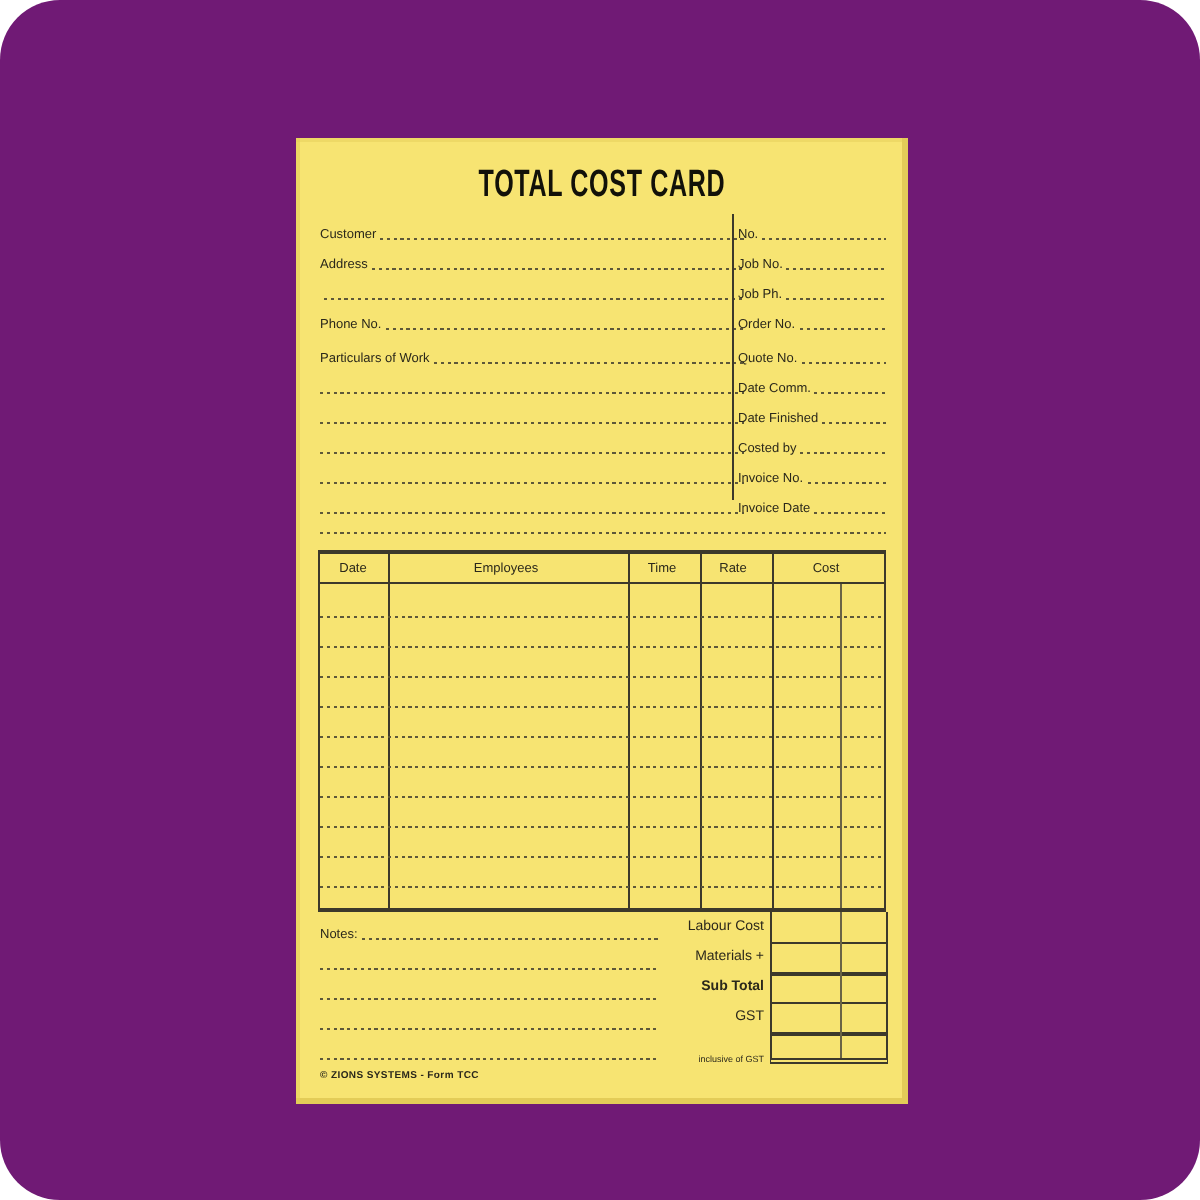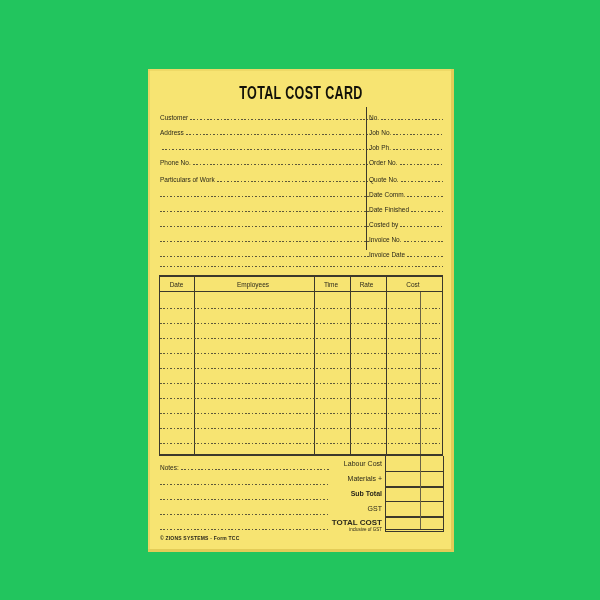--- a/index.html
+++ b/index.html
@@ -1,21 +1,21 @@
 <!DOCTYPE html>
 <html style="--card: #F7E472; --edge: #E3CC58; --line: #3C392B; --dash: #5E5839; --text: #2B281B; --title: #121109;"><head>
 <meta charset="utf-8">
 <style>
   :root{
     --card:#F7E472; --edge:#E3CC58; --line:#3C392B; --dash:#5E5839; --text:#2B281B; --title:#121109;
   }
   *{margin:0;padding:0;box-sizing:border-box;}
   html,body{width:600px;height:600px;background:#ffffff;overflow:hidden;
     font-family:"Liberation Sans", sans-serif;}
-  .stage{position:relative;width:600px;height:600px;background:#22c55e;}
+  .stage{position:relative;width:600px;height:600px;background:#701a75;border-radius:30px;}
   .card{position:absolute;left:148px;top:69px;width:306px;height:483px;
     background:var(--card);
     box-shadow:inset -3px 0 0 var(--edge), inset 0 -3px 0 var(--edge),
                inset 2px 0 0 rgba(227,204,88,.55), inset 0 2px 0 rgba(227,204,88,.45);}
   .title{position:absolute;left:0;top:15px;width:100%;height:17px;line-height:17px;
     text-align:center;font-size:19px;font-weight:bold;color:var(--title);
     transform:scaleX(.66);transform-origin:50% 50%;letter-spacing:.5px;white-space:nowrap;}
   
   .dotfill{flex:1 1 auto;height:1px;margin-bottom:2px;
     background-image:repeating-linear-gradient(to right,var(--dash) 0,var(--dash) 1.6px,transparent 1.6px,transparent 3.4px);}
@@ -182,21 +182,20 @@
         <span class="dotfill"></span>
       </div>
     <div class="frow nrow" style="top:449px">
         <span class="dotfill"></span>
       </div>
 
     <div class="sumlbl" style="top:389px">Labour Cost</div>
     <div class="sumlbl" style="top:404px">Materials +</div>
     <div class="sumlbl bold" style="top:419px">Sub Total</div>
     <div class="sumlbl" style="top:434px">GST</div>
-    <div class="sumlbl bold" style="top:448px;font-size:8px">TOTAL COST</div>
     <div class="total-note" style="top:458px">inclusive of GST</div>
 
     <div class="sumbox">
       <div class="sline" style="top:-1px;height:1px"></div>
       <div class="sline" style="top:15px;height:1px"></div>
       <div class="sline" style="top:30px;height:2px"></div>
       <div class="sline" style="top:45px;height:1px"></div>
       <div class="sline" style="top:60px;height:2px"></div>
       <div class="cents"></div>
     </div>

